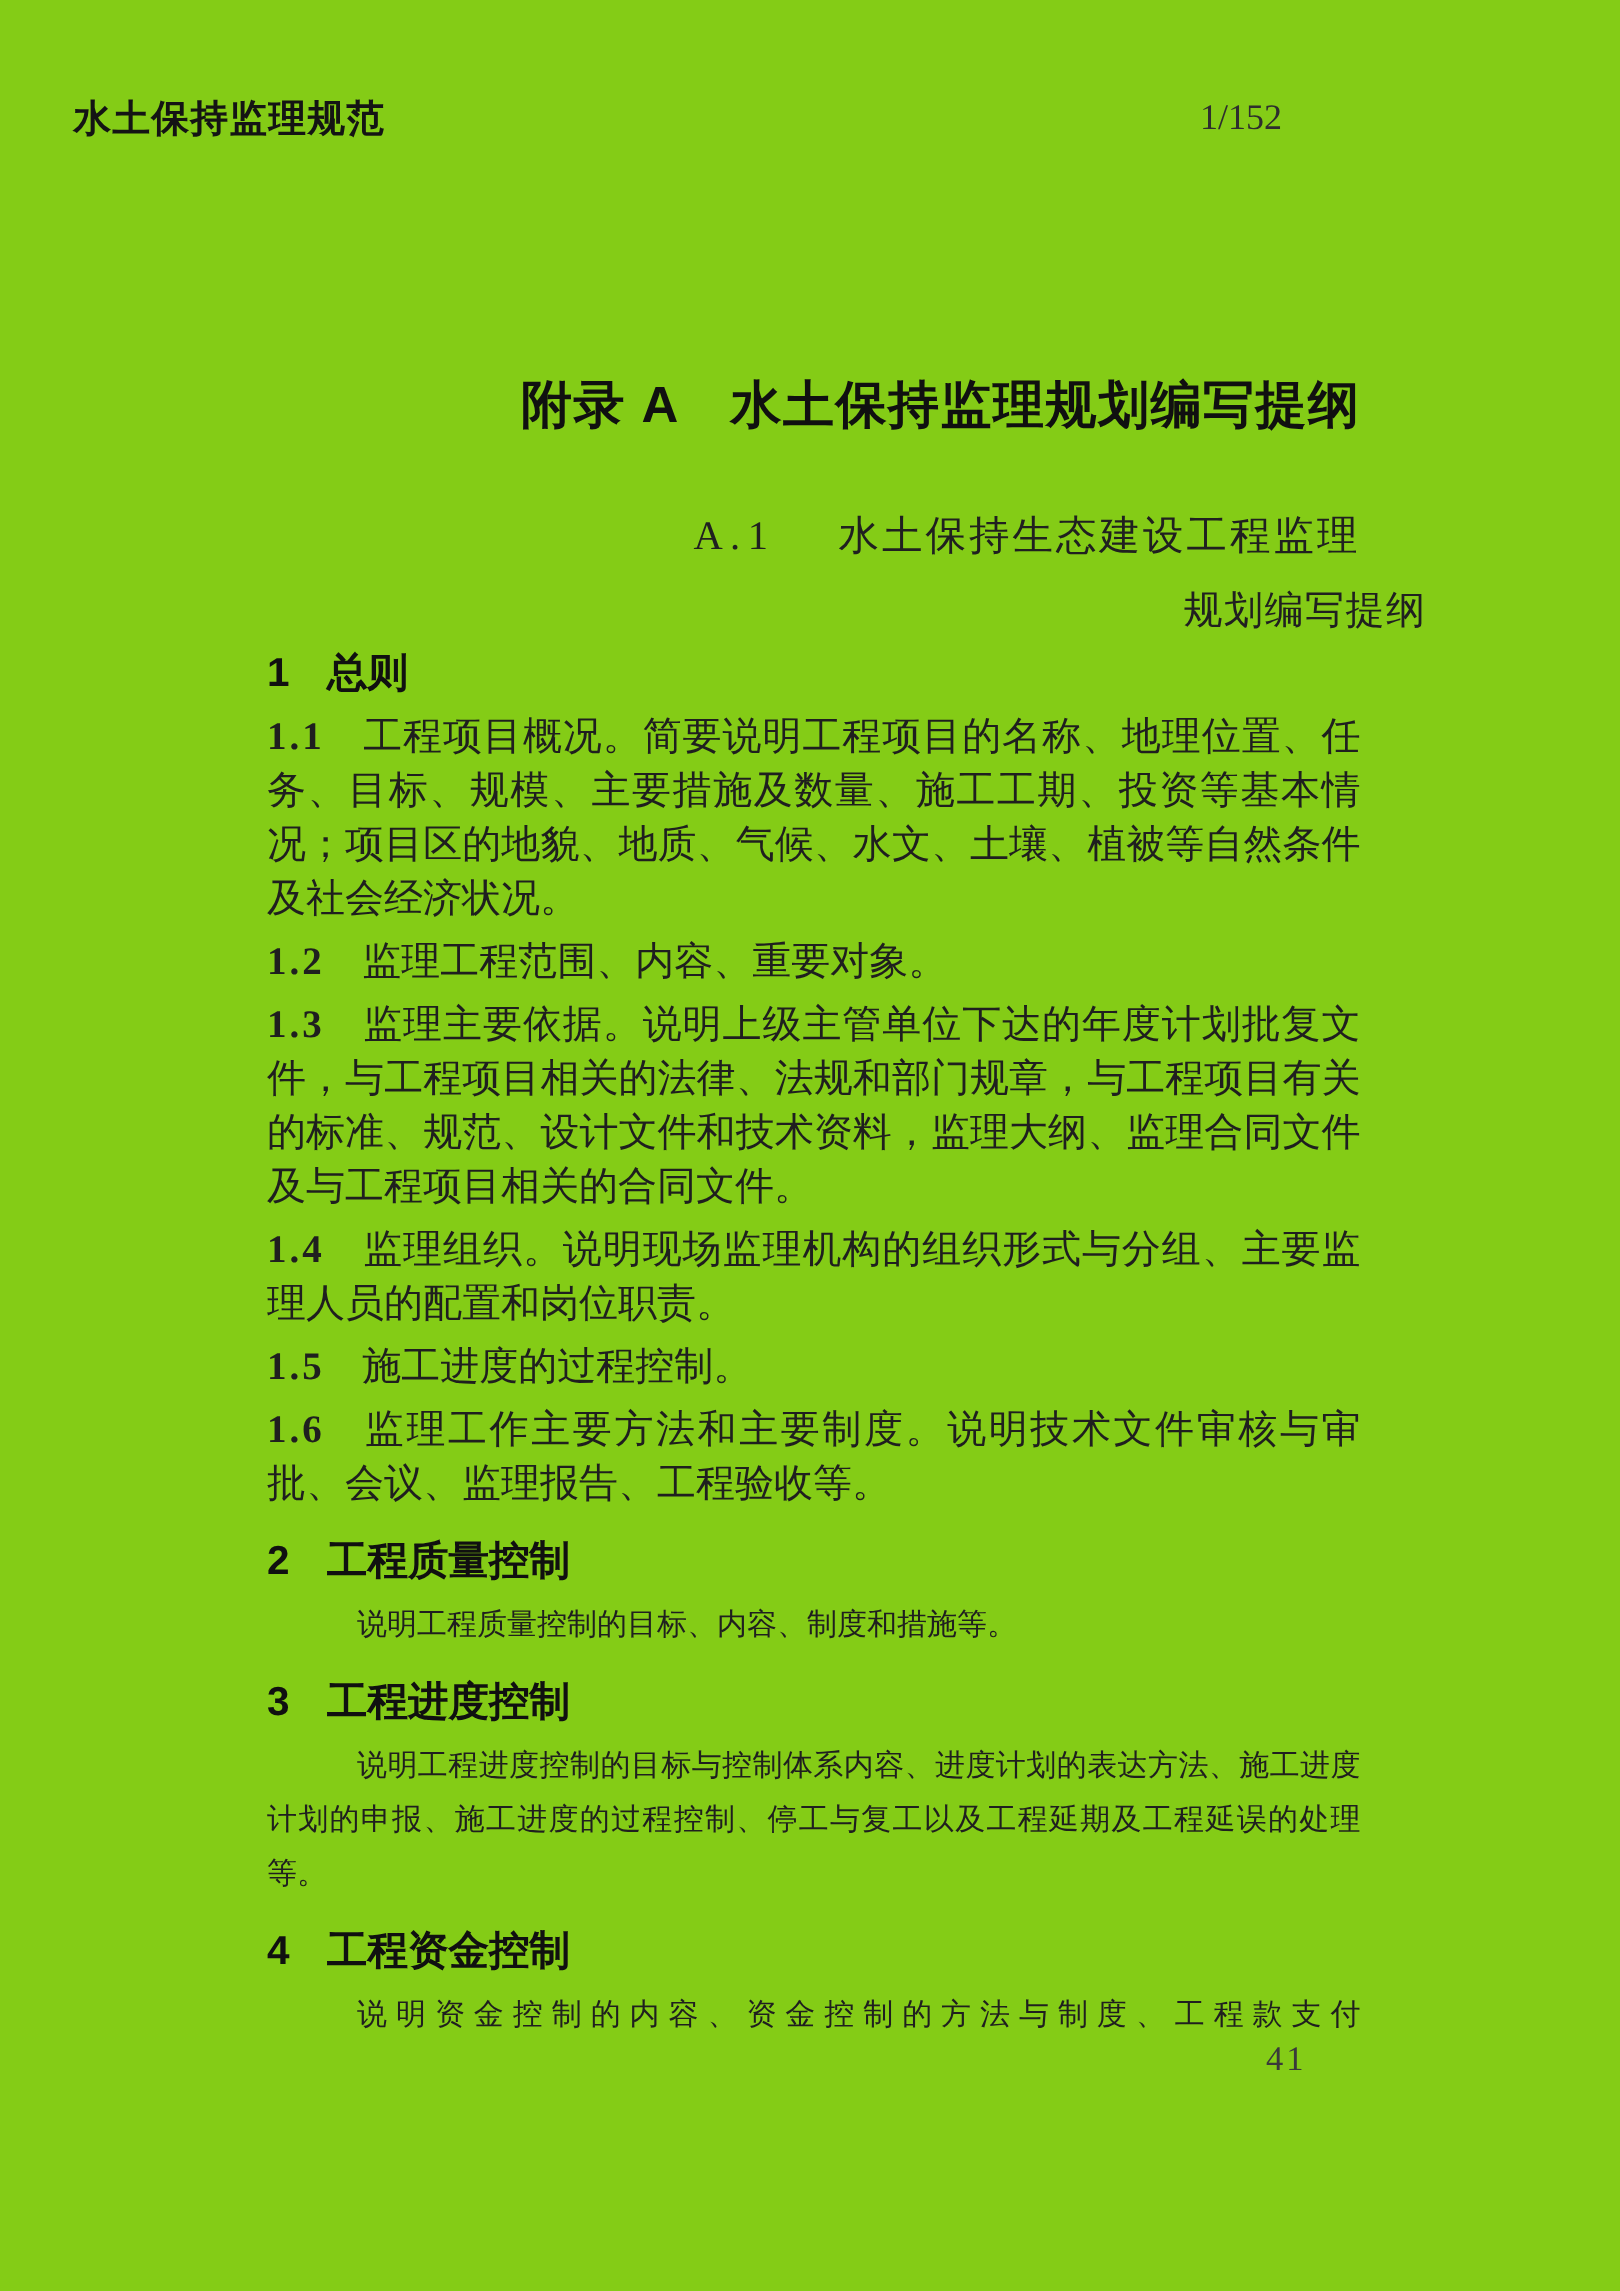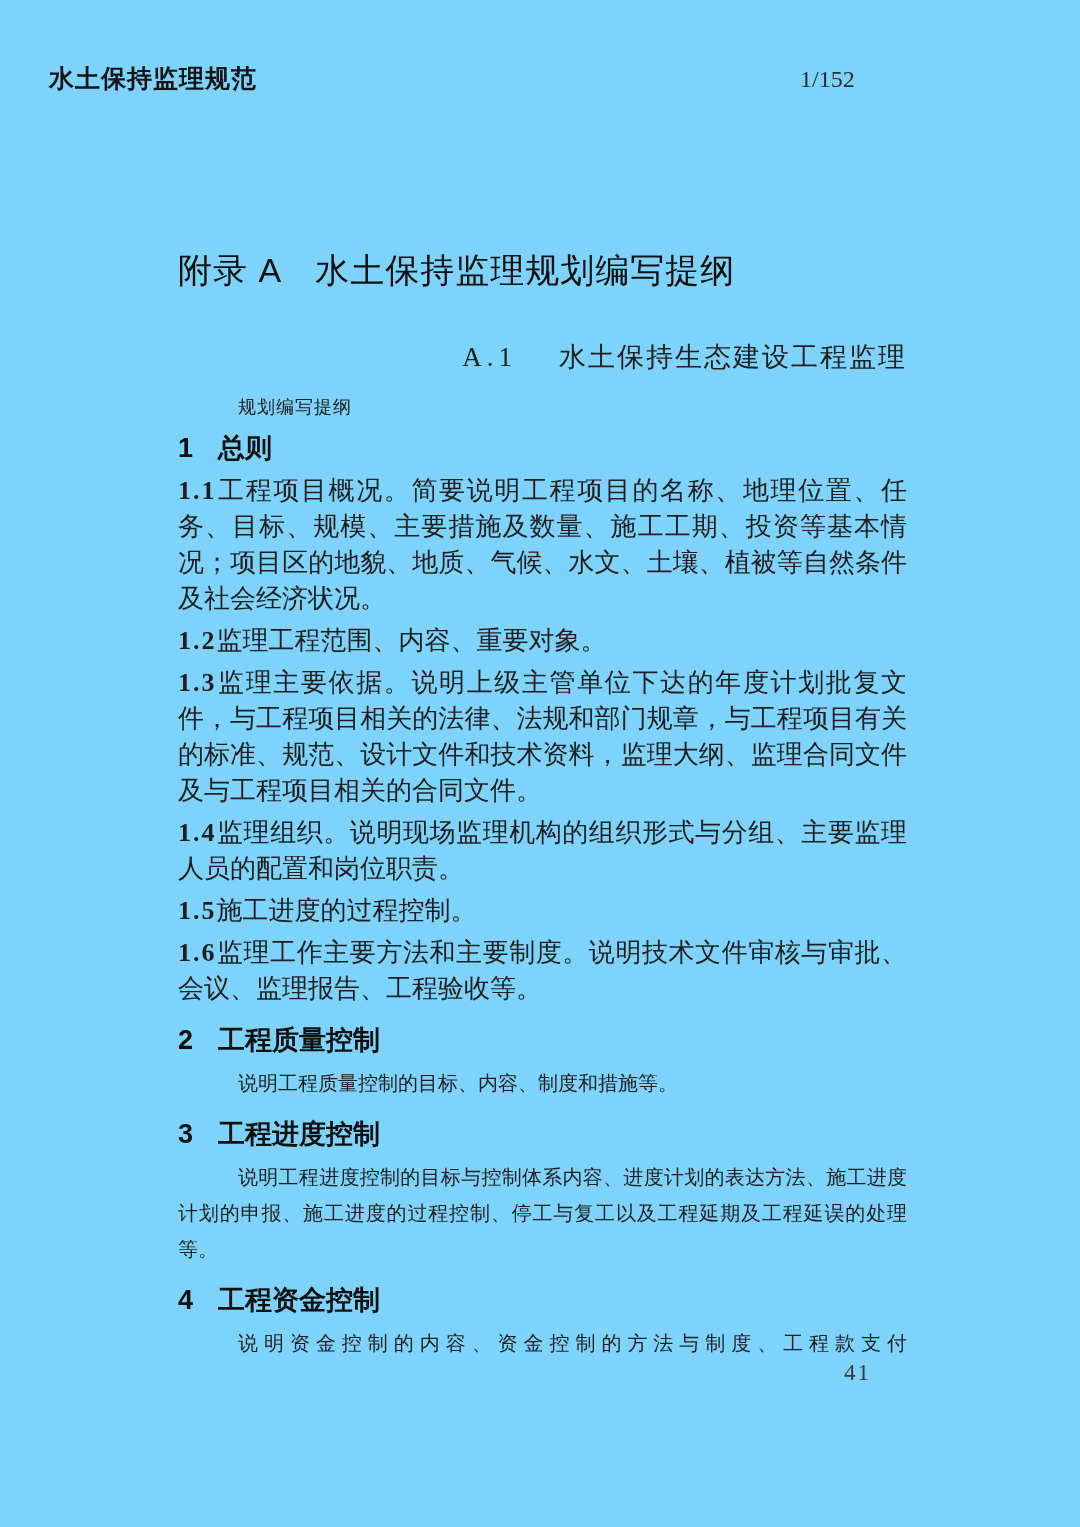--- a/index.html
+++ b/index.html
@@ -1,69 +1,69 @@
 <!DOCTYPE html>
 <html><head>
 <meta charset="utf-8">
 <style>
   html,body { margin:0; padding:0; background:#e8e8e8; }
   .page {
     position:relative;
     width:1080px; height:1527px;
     margin:0 auto;
-    background:#7dd3fc;
+    background:#84cc16;
     font-family:"Liberation Serif","DejaVu Serif",serif;
     color:#1f1f1f;
     overflow:hidden;
   }
   .hdr-left {
     position:absolute; left:49px; top:62px;
     font-family:"Liberation Sans","DejaVu Sans",sans-serif;
     font-weight:bold; font-size:25px; letter-spacing:1px; color:#141414;
   }
   .hdr-right {
     position:absolute; left:756px; top:66px;
     font-size:24px; color:#2e2e2e;margin-left:44px;
   }
   .content {
     position:absolute; left:178px; top:0; width:729px;
   }
   .doc-title {
     margin:250px 0 0 0;
-    text-align:left;
+    text-align:right;
     font-family:"Liberation Sans","DejaVu Sans",sans-serif;
-    font-weight:normal; font-size:34px; line-height:1.2;
+    font-weight:bold; font-size:34px; line-height:1.2;
     letter-spacing:1px; color:#101010;
     white-space:nowrap;
   }
   .sub1 {
     margin-top:47px; text-align:right;
     font-size:27px; line-height:38px; letter-spacing:2px; color:#202020;
     white-space:nowrap;
   }
   .sub1 .sub-num { margin-right:42px; letter-spacing:5px; }
   .sub2 {
-    margin-top:13px; text-align:left;
-    font-size:18px; line-height:36px; letter-spacing:1px; color:#202020;
-    position:relative; left:60px;
+    margin-top:13px; text-align:right;
+    font-size:26px; line-height:36px; letter-spacing:1px; color:#202020;
+    position:relative; left:44px;
     white-space:nowrap;
   }
   .sec-h {
     margin:16px 0 8px 0;
     font-family:"Liberation Sans","DejaVu Sans",sans-serif;
     font-weight:bold; font-size:27px; line-height:34px; color:#101010;
   }
   .sec-h.first { margin-top:6px; }
   .sec-h .n { margin-right:25px; }
   .clause {
     margin:6px 0;
     font-size:26px; line-height:36px;
     text-align:justify;
   }
-  .clause .cn { font-weight:bold; letter-spacing:2px; }
+  .clause .cn { font-weight:bold; margin-right:25px; letter-spacing:2px; }
   .sec-body {
     margin:6px 0;
     font-size:20px; line-height:36px;
     text-align:justify; text-indent:60px;
   }
   .stretch { text-align-last:justify; }
   .page-num {
     position:absolute; left:844px; top:1360px;
     font-size:23px; color:#3a3a3a; letter-spacing:2px;
   }

